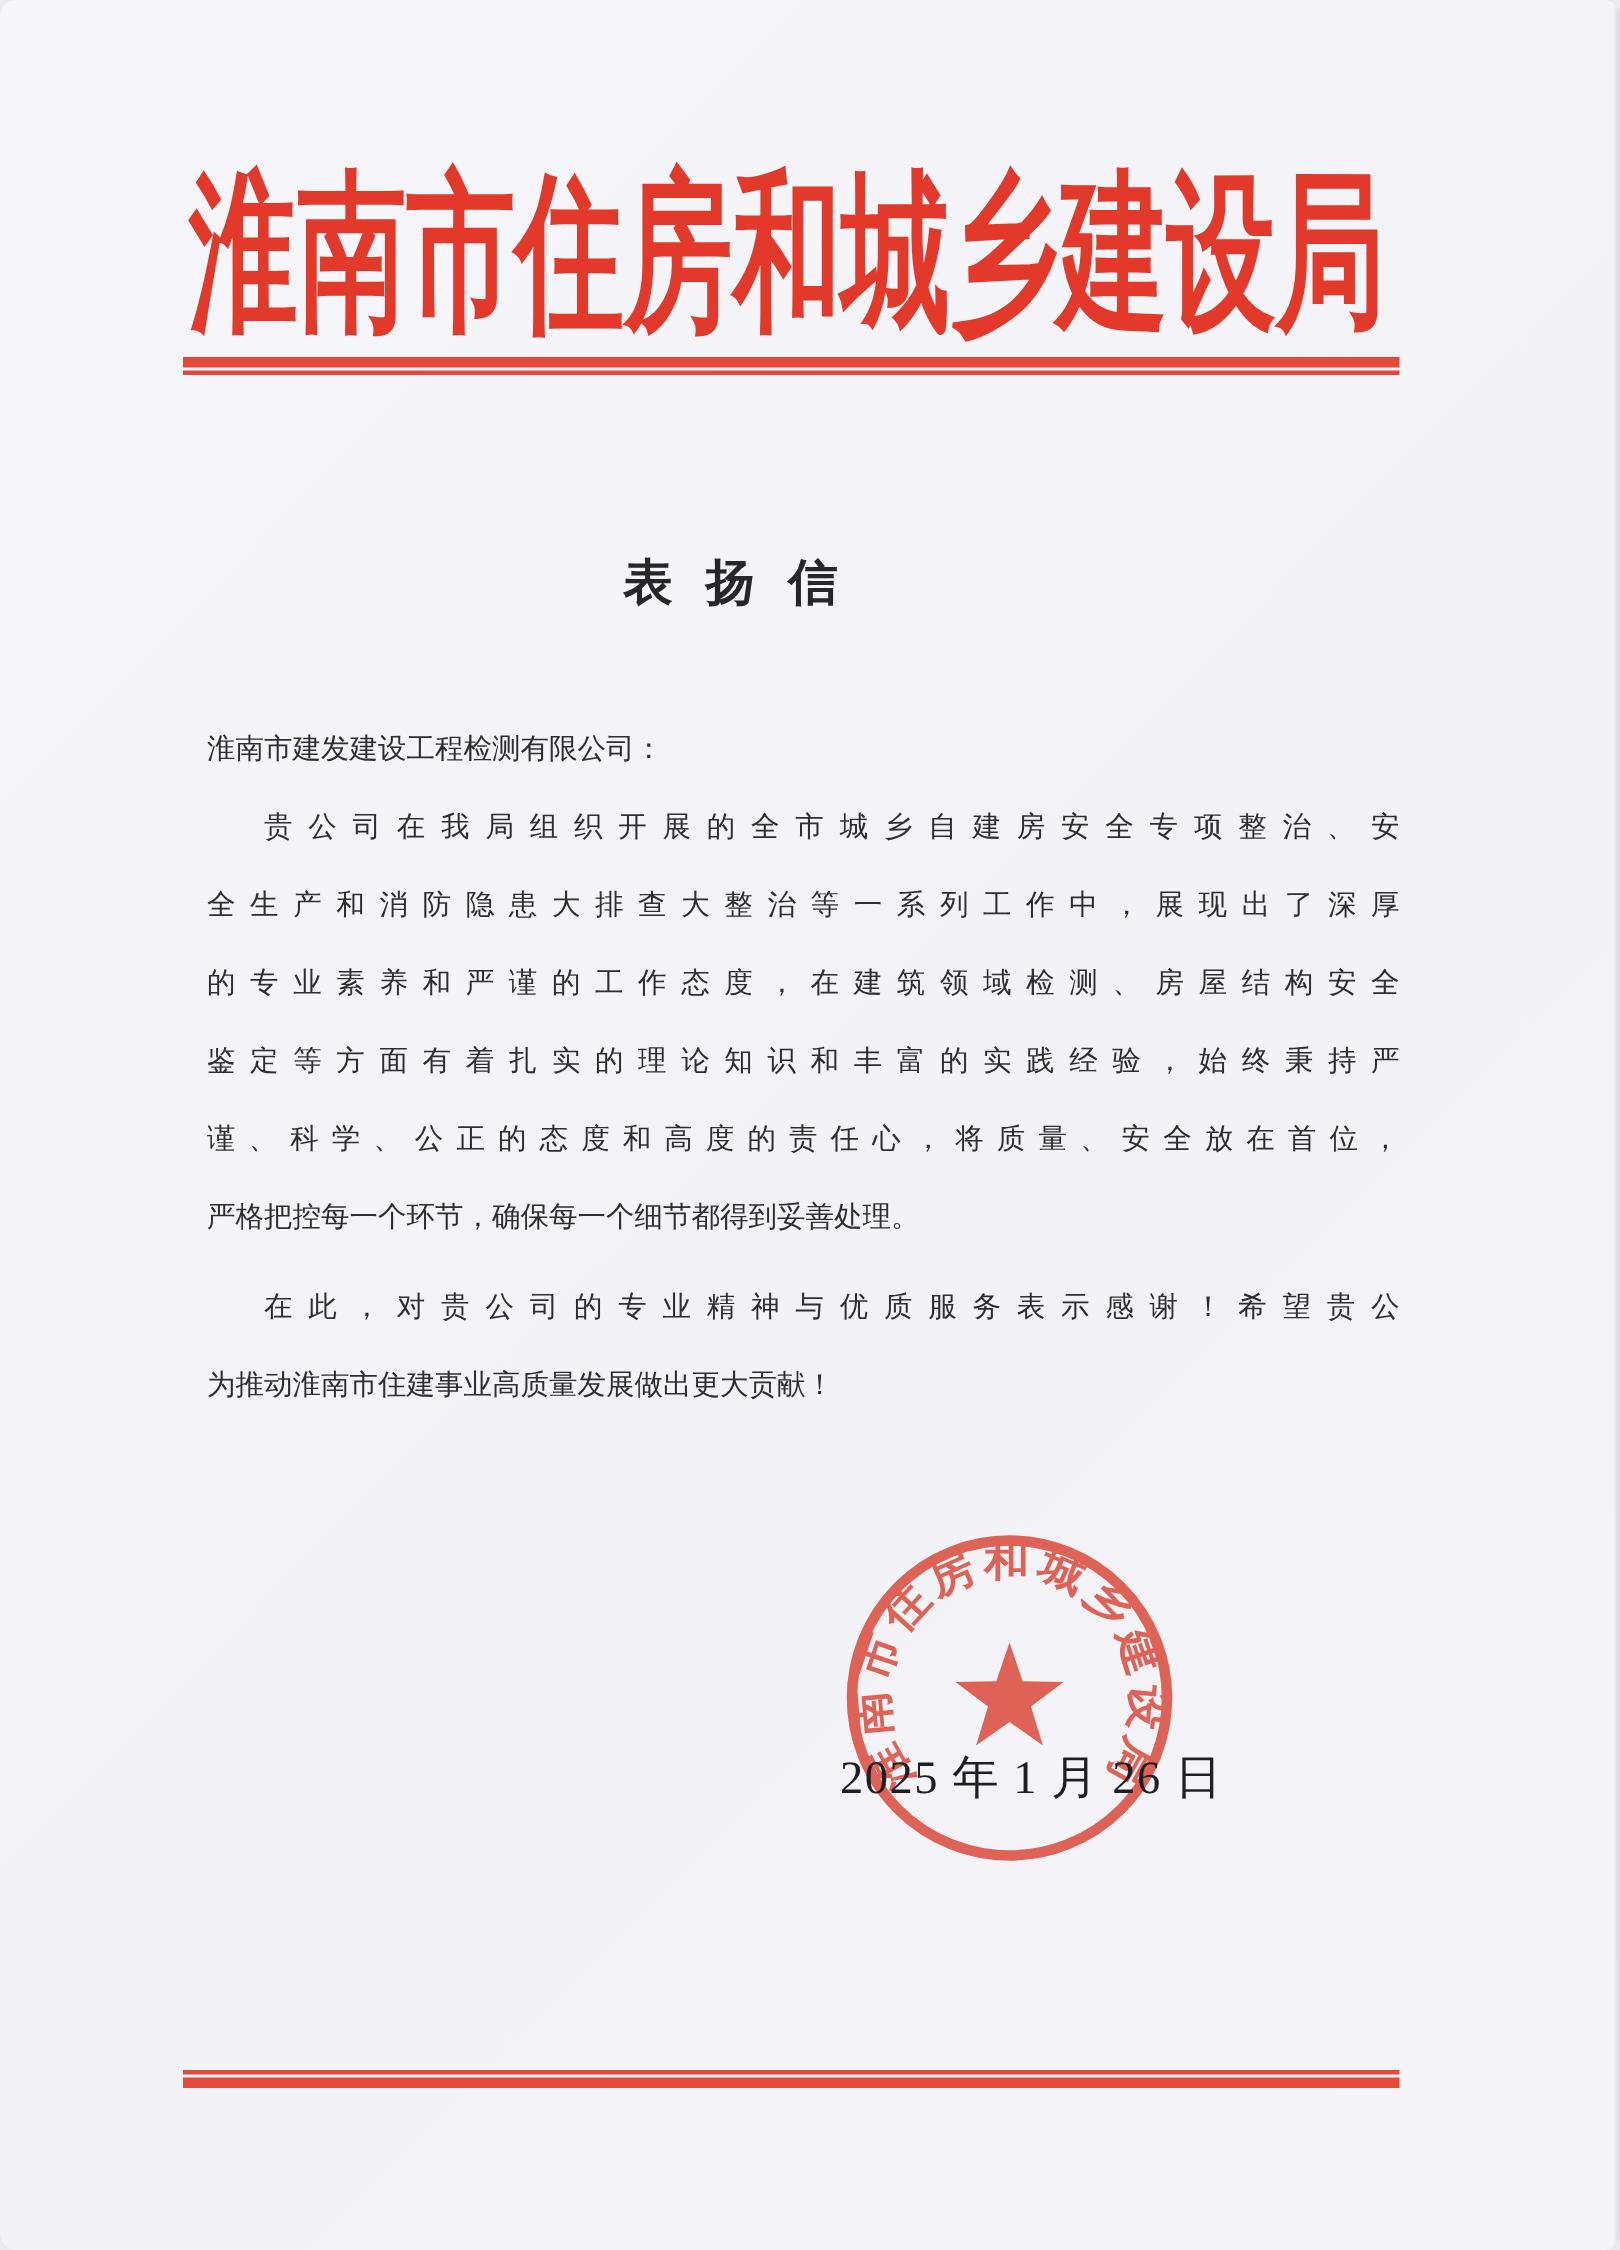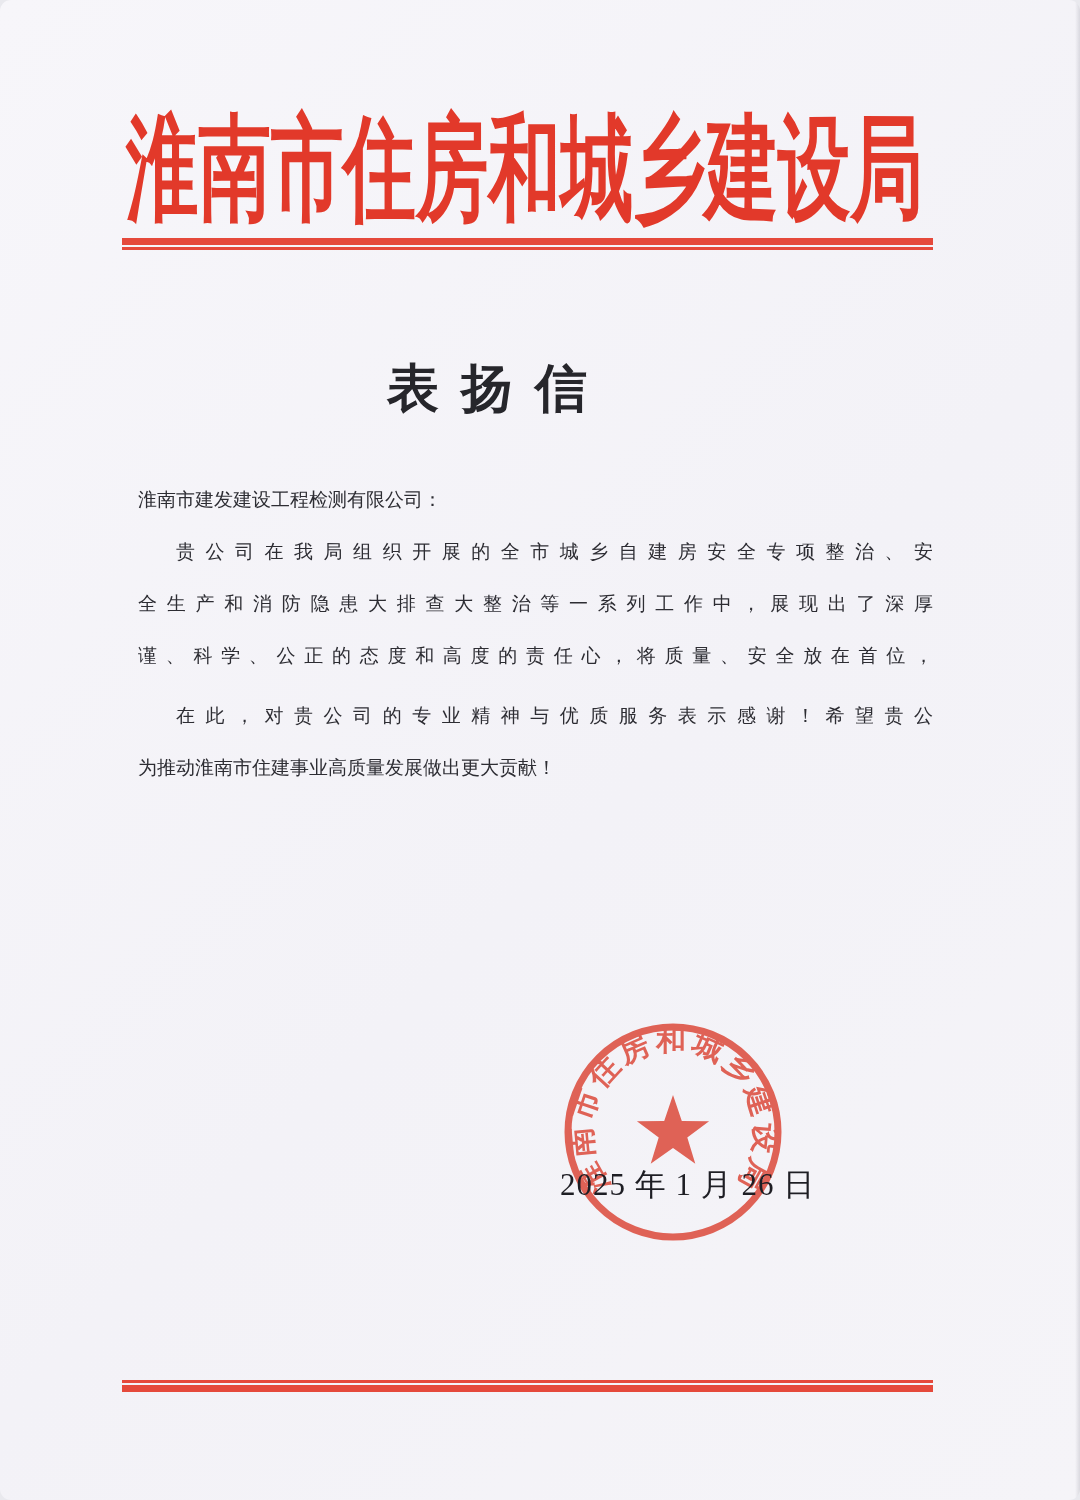--- a/index.html
+++ b/index.html
@@ -29,21 +29,21 @@
     transform-origin: center;
   }
   .rule { position: absolute; left: 122px; width: 811px; background: #e5493b; }
   .rule-top-thick { top: 238px; height: 7px; }
   .rule-top-thin  { top: 247px; height: 3px; }
   .rule-bottom-thin  { top: 1380px; height: 3px; }
   .rule-bottom-thick { top: 1385px; height: 7px; }
   
   .doc-title {
     position: absolute; top: 361px; left: 0; width: 996px;
-    text-align: center; font-size: 52px; font-weight: bold;
+    text-align: center; font-size: 33px; font-weight: bold;
     color: #26262b; letter-spacing: 22px; line-height: 56px;
   }
   
   .body-block {
     position: absolute; left: 138px; top: 474px; width: 795px;
     color: #2d2d33; font-size: 19px;
   }
   .line {
     height: 52px; line-height: 52px;
     white-space: nowrap; overflow: visible;
@@ -78,21 +78,24 @@
   <div class="rule rule-top-thick"></div>
   <div class="rule rule-top-thin"></div>
 
   <div class="doc-title">表扬信</div>
 
   <div class="body-block">
     <div class="line">淮南市建发建设工程检测有限公司：</div>
 
     <div class="line fill indent">贵公司在我局组织开展的全市城乡自建房安全专项整治、安</div>
     <div class="line fill">全生产和消防隐患大排查大整治等一系列工作中，展现出了深厚</div>
+    <div class="line fill">的专业素养和严谨的工作态度，在建筑领域检测、房屋结构安全</div>
+    <div class="line fill">鉴定等方面有着扎实的理论知识和丰富的实践经验，始终秉持严</div>
     <div class="line fill">谨、科学、公正的态度和高度的责任心，将质量、安全放在首位，</div>
+    <div class="line">严格把控每一个环节，确保每一个细节都得到妥善处理。</div>
 
     <div class="line fill indent para2-start">在此，对贵公司的专业精神与优质服务表示感谢！希望贵公</div>
     <div class="line">为推动淮南市住建事业高质量发展做出更大贡献！</div>
   </div>
 
   <svg class="seal" viewBox="-117 -117 234 234">
     <circle cx="0" cy="0" r="105" fill="none" stroke="#dd4f40" stroke-width="7"></circle>
     <path id="sealArc" d="M -58 58 A 82 82 0 1 1 58 58" fill="none"></path>
     <text font-size="30" fill="#dd4f40" font-weight="bold" letter-spacing="4" font-family="Liberation Serif, serif">
       <textPath href="#sealArc" startOffset="50%" text-anchor="middle">淮南市住房和城乡建设局</textPath>

